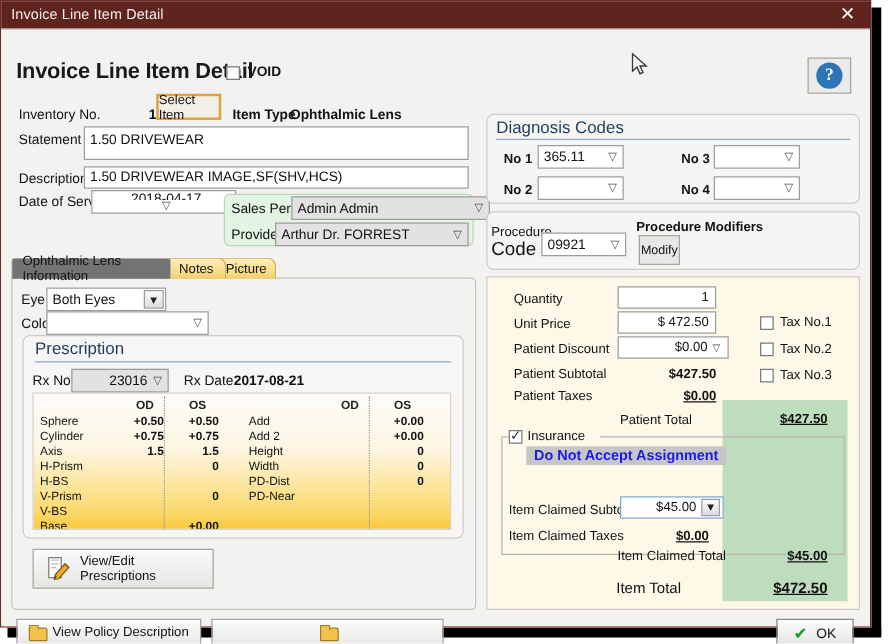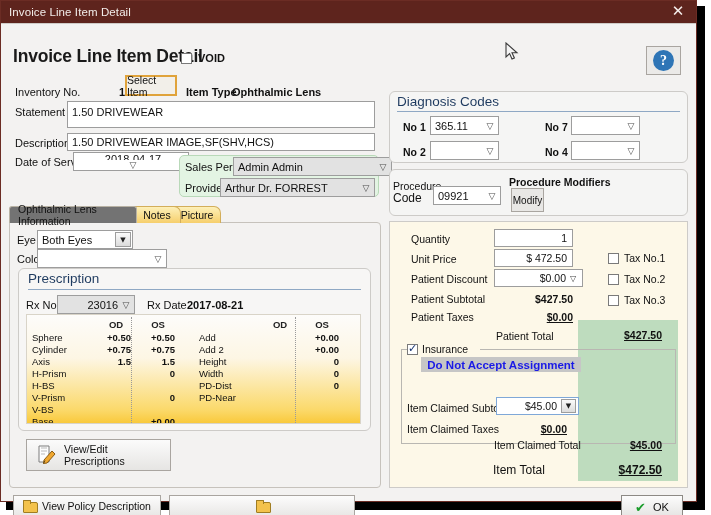--- a/index.html
+++ b/index.html
@@ -414,35 +414,35 @@
         <span class="cv">365.11</span>
         <span class="arw">▽</span>
       </div>
 
       <div class="dx-l" style="left:402px;top:122px;">No 2</div>
       <div class="combo" style="position:absolute;left:429px;top:117px;width:69px;">
         <span class="cv"></span>
         <span class="arw">▽</span>
       </div>
 
-      <div class="dx-l" style="left:544px;top:97px;">No 7</div>
+      <div class="dx-l" style="left:544px;top:97px;">No 3</div>
       <div class="combo" style="position:absolute;left:570px;top:92px;width:69px;">
         <span class="cv"></span>
         <span class="arw">▽</span>
       </div>
 
       <div class="dx-l" style="left:544px;top:122px;">No 4</div>
       <div class="combo" style="position:absolute;left:570px;top:117px;width:69px;">
         <span class="cv"></span>
         <span class="arw">▽</span>
       </div>
 
       <div class="gp" id="pc"></div>
       <div class="lbl" style="position:absolute;left:392px;top:156px;font-size:10.5px;">Procedure</div>
-      <div class="lbl" style="position:absolute;left:392px;top:167px;font-size:12px;">Code</div>
+      <div class="lbl" style="position:absolute;left:392px;top:167px;font-size:15px;">Code</div>
       <div class="combo" style="position:absolute;left:432px;top:162px;width:68px;">
         <span class="cv">09921</span>
         <span class="arw">▽</span>
       </div>
       <div class="lbl" style="position:absolute;left:508px;top:152px;font-size:10.5px;font-weight:bold;">Procedure Modifiers</div>
       <div style="position:absolute;left:510px;top:164px;width:33px;height:24px;background:#e8e7e5;border:1px solid #a9a5a0;display:flex;align-items:center;justify-content:center;font-size:10px;color:#111;cursor:pointer;">Modify</div>
 
       <div id="totals"></div>
       <div class="greenband"></div>
 

